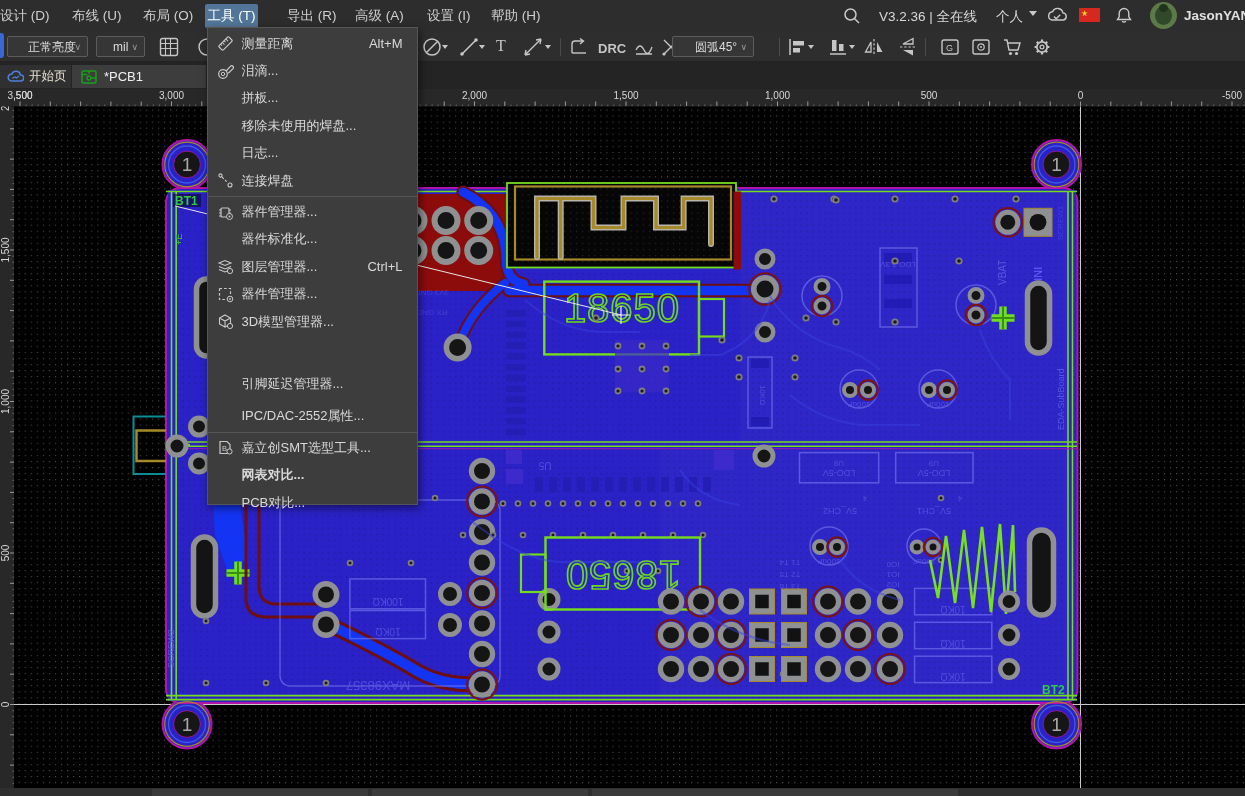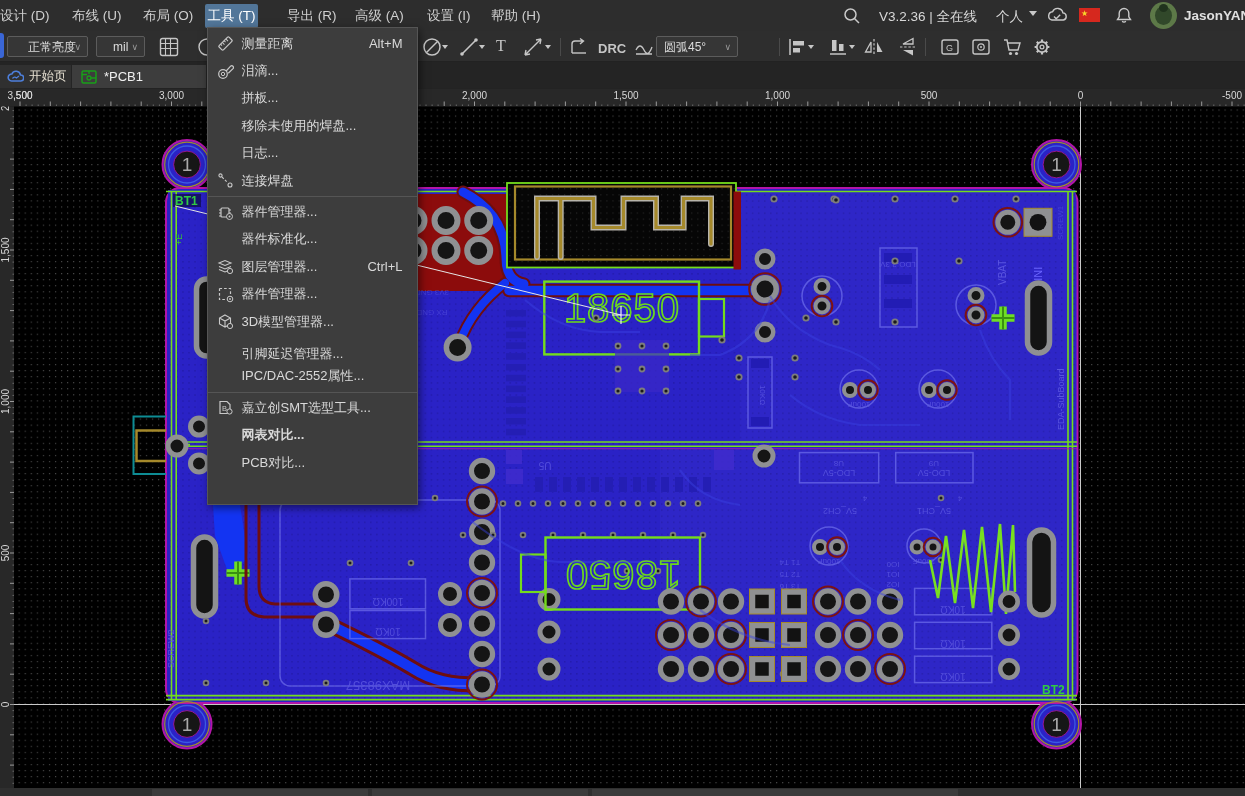--- a/index.html
+++ b/index.html
@@ -748,21 +748,21 @@
       <path d="M4,17 h14" stroke="#c6c6c6" stroke-width="1.4"></path>
     </svg>
     <div style="position:absolute;left:598px;top:10px;color:#c6c6c6;font-size:13px;font-weight:bold;">DRC</div>
     <svg style="position:absolute;left:633px;top:5px" width="22" height="22" viewBox="0 0 22 22">
       <path d="M3,14 q4,-8 8,0 t8,-3 M3,18 h16" fill="none" stroke="#c6c6c6" stroke-width="1.3"></path>
     </svg>
     <svg style="position:absolute;left:660px;top:5px" width="22" height="22" viewBox="0 0 22 22">
       <path d="M4,4 L18,18 M18,4 L4,18" stroke="#c6c6c6" stroke-width="1.4"></path>
       <circle cx="4" cy="18" r="1.6" fill="#c6c6c6"></circle>
     </svg>
-    <div style="position:absolute;left:656px;top:5px;width:82px;height:21px;background:#363636;border:1px solid #5c5c5c;border-radius:2px;color:#dcdcdc;font-size:12px;line-height:21px;padding-left:7px;">圆弧45°<span style="position:absolute;right:6px;color:#9a9a9a;font-size:9px;">∨</span></div>
+    <div style="position:absolute;left:672px;top:5px;width:82px;height:21px;background:#363636;border:1px solid #5c5c5c;border-radius:2px;color:#dcdcdc;font-size:12px;line-height:21px;padding-left:22px;">圆弧45°<span style="position:absolute;right:6px;color:#9a9a9a;font-size:9px;">∨</span></div>
     <div style="position:absolute;left:779px;top:7px;width:1px;height:18px;background:#4a4a4a;"></div>
     <svg style="position:absolute;left:786px;top:5px" width="22" height="22" viewBox="0 0 22 22">
       <path d="M4,3 v16" stroke="#c6c6c6" stroke-width="1.5"></path>
       <rect x="7" y="5" width="11" height="4.5" fill="#c6c6c6"></rect>
       <rect x="7" y="12" width="7" height="4.5" fill="#c6c6c6"></rect>
     </svg>
     <div style="position:absolute;left:808px;top:14px;width:0;height:0;border-left:3.5px solid transparent;border-right:3.5px solid transparent;border-top:4.5px solid #c6c6c6;"></div>
     <svg style="position:absolute;left:827px;top:5px" width="22" height="22" viewBox="0 0 22 22">
       <path d="M3,18 h16" stroke="#c6c6c6" stroke-width="1.5"></path>
       <rect x="5" y="4" width="4.5" height="11" fill="#c6c6c6"></rect>
@@ -900,21 +900,21 @@
     </div>
     <div style="position:relative;height:27.4px;display:flex;align-items:center;">
       <span style="width:17px;margin-left:9px;display:inline-flex;align-items:center;">
         <svg width="17" height="17" viewBox="0 0 17 17">
           <path d="M8,2 l5.5,3 v6 L8,14 2.5,11 V5 z M2.5,5 L8,8 l5.5,-3 M8,8 v6" fill="none" stroke="#c9c9c9" stroke-width="1.1"></path>
           <circle cx="13" cy="13" r="2.6" fill="#3d3d3d" stroke="#c9c9c9" stroke-width="1"></circle>
         </svg>
       </span>
       <span style="margin-left:8px;color:#d9d9d9">3D模型管理器...</span>
     </div>
-    <div style="position:relative;height:27.4px;display:flex;align-items:flex-end;">
+    <div style="position:relative;height:27.4px;display:flex;align-items:flex-start;margin-top:40px;">
       <span style="width:17px;margin-left:9px;display:inline-flex;align-items:center;"></span>
       <span style="margin-left:8px;color:#d9d9d9">引脚延迟管理器...</span>
     </div>
     <div style="position:relative;height:27.4px;display:flex;align-items:center;">
       <span style="width:17px;margin-left:9px;display:inline-flex;align-items:center;"></span>
       <span style="margin-left:8px;color:#d9d9d9">IPC/DAC-2552属性...</span>
     </div>
     <div style="height:1px;background:#555;margin:1.5px 0"></div>
     <div style="position:relative;height:27.4px;display:flex;align-items:center;">
       <span style="width:17px;margin-left:9px;display:inline-flex;align-items:center;">

